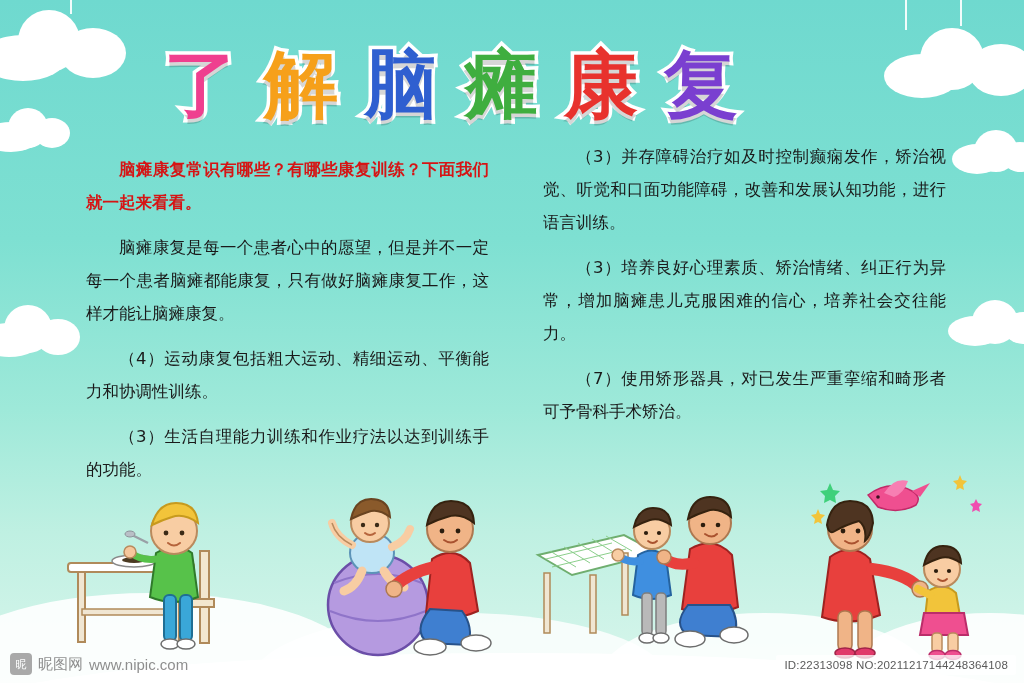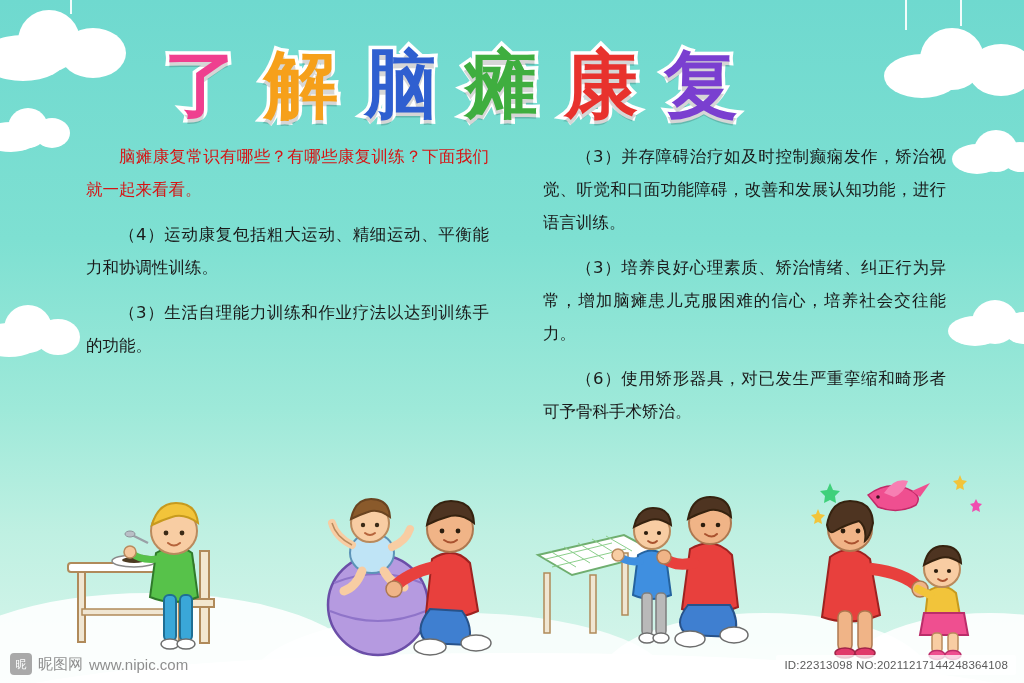--- a/index.html
+++ b/index.html
@@ -43,21 +43,21 @@
     display:flex;gap:54px;
   }
   .col{width:403px;}
   p{
     margin:0 0 12px 0;
     font-family:"DejaVu Sans","Liberation Sans",sans-serif;
     font-size:16.5px;line-height:33px;color:#1a1a1a;
     text-align:justify;
   }
   p.indent{text-indent:33px;}
-  p.lead{color:#d61414;font-weight:normal;text-indent:33px;}
+  p.lead{color:#d61414;font-weight:bold;text-indent:33px;margin-top:13px;}
 
   
   .art{position:absolute;left:0;bottom:0;width:1024px;height:230px;}
   .scene{position:absolute;bottom:30px;}
 
   
   .wm-left{
     position:absolute;left:10px;bottom:8px;display:flex;align-items:center;gap:6px;
     color:#7b7b7b;font-size:15px;font-family:"Liberation Sans",sans-serif;opacity:.85;
   }
@@ -111,27 +111,28 @@
   <div class="hang" style="left:905px;height:30px;"></div>
   <div class="hang" style="left:960px;height:26px;"></div>
 
   <div class="title">
     <span class="t1">了</span><span class="t2">解</span><span class="t3">脑</span><span class="t4">瘫</span><span class="t5">康</span><span class="t6">复</span>
   </div>
 
   <div class="cols">
     <div class="col">
       <p class="lead">脑瘫康复常识有哪些？有哪些康复训练？下面我们就一起来看看。</p>
+      <p class="indent">脑瘫康复是每一个患者心中的愿望，但是并不一定每一个患者脑瘫都能康复，只有做好脑瘫康复工作，这样才能让脑瘫康复。</p>
       <p class="indent">（4）运动康复包括粗大运动、精细运动、平衡能力和协调性训练。</p>
       <p class="indent">（3）生活自理能力训练和作业疗法以达到训练手的功能。</p>
     </div>
     <div class="col">
       <p class="indent">（3）并存障碍治疗如及时控制癫痫发作，矫治视觉、听觉和口面功能障碍，改善和发展认知功能，进行语言训练。</p>
       <p class="indent">（3）培养良好心理素质、矫治情绪、纠正行为异常，增加脑瘫患儿克服困难的信心，培养社会交往能力。</p>
-      <p class="indent">（6）使用矫形器具，对已发生严重挛缩和畸形者可予骨科手术矫治。</p>
+      <p class="indent">（7）使用矫形器具，对已发生严重挛缩和畸形者可予骨科手术矫治。</p>
     </div>
   </div>
 
   <div class="hill" style="left:-60px;bottom:-60px;width:420px;height:150px;background:rgba(255,255,255,.9);"></div>
   <div class="hill" style="left:250px;bottom:-70px;width:420px;height:140px;background:rgba(255,255,255,.8);"></div>
   <div class="hill" style="left:600px;bottom:-60px;width:330px;height:130px;background:rgba(255,255,255,.85);"></div>
   <div class="hill" style="left:840px;bottom:-70px;width:300px;height:140px;background:rgba(255,255,255,.9);"></div>
   <div class="hill" style="left:-40px;bottom:-90px;width:1110px;height:120px;background:#ffffff;border-radius:50% 50% 0 0;"></div>
 
   <div class="art">

